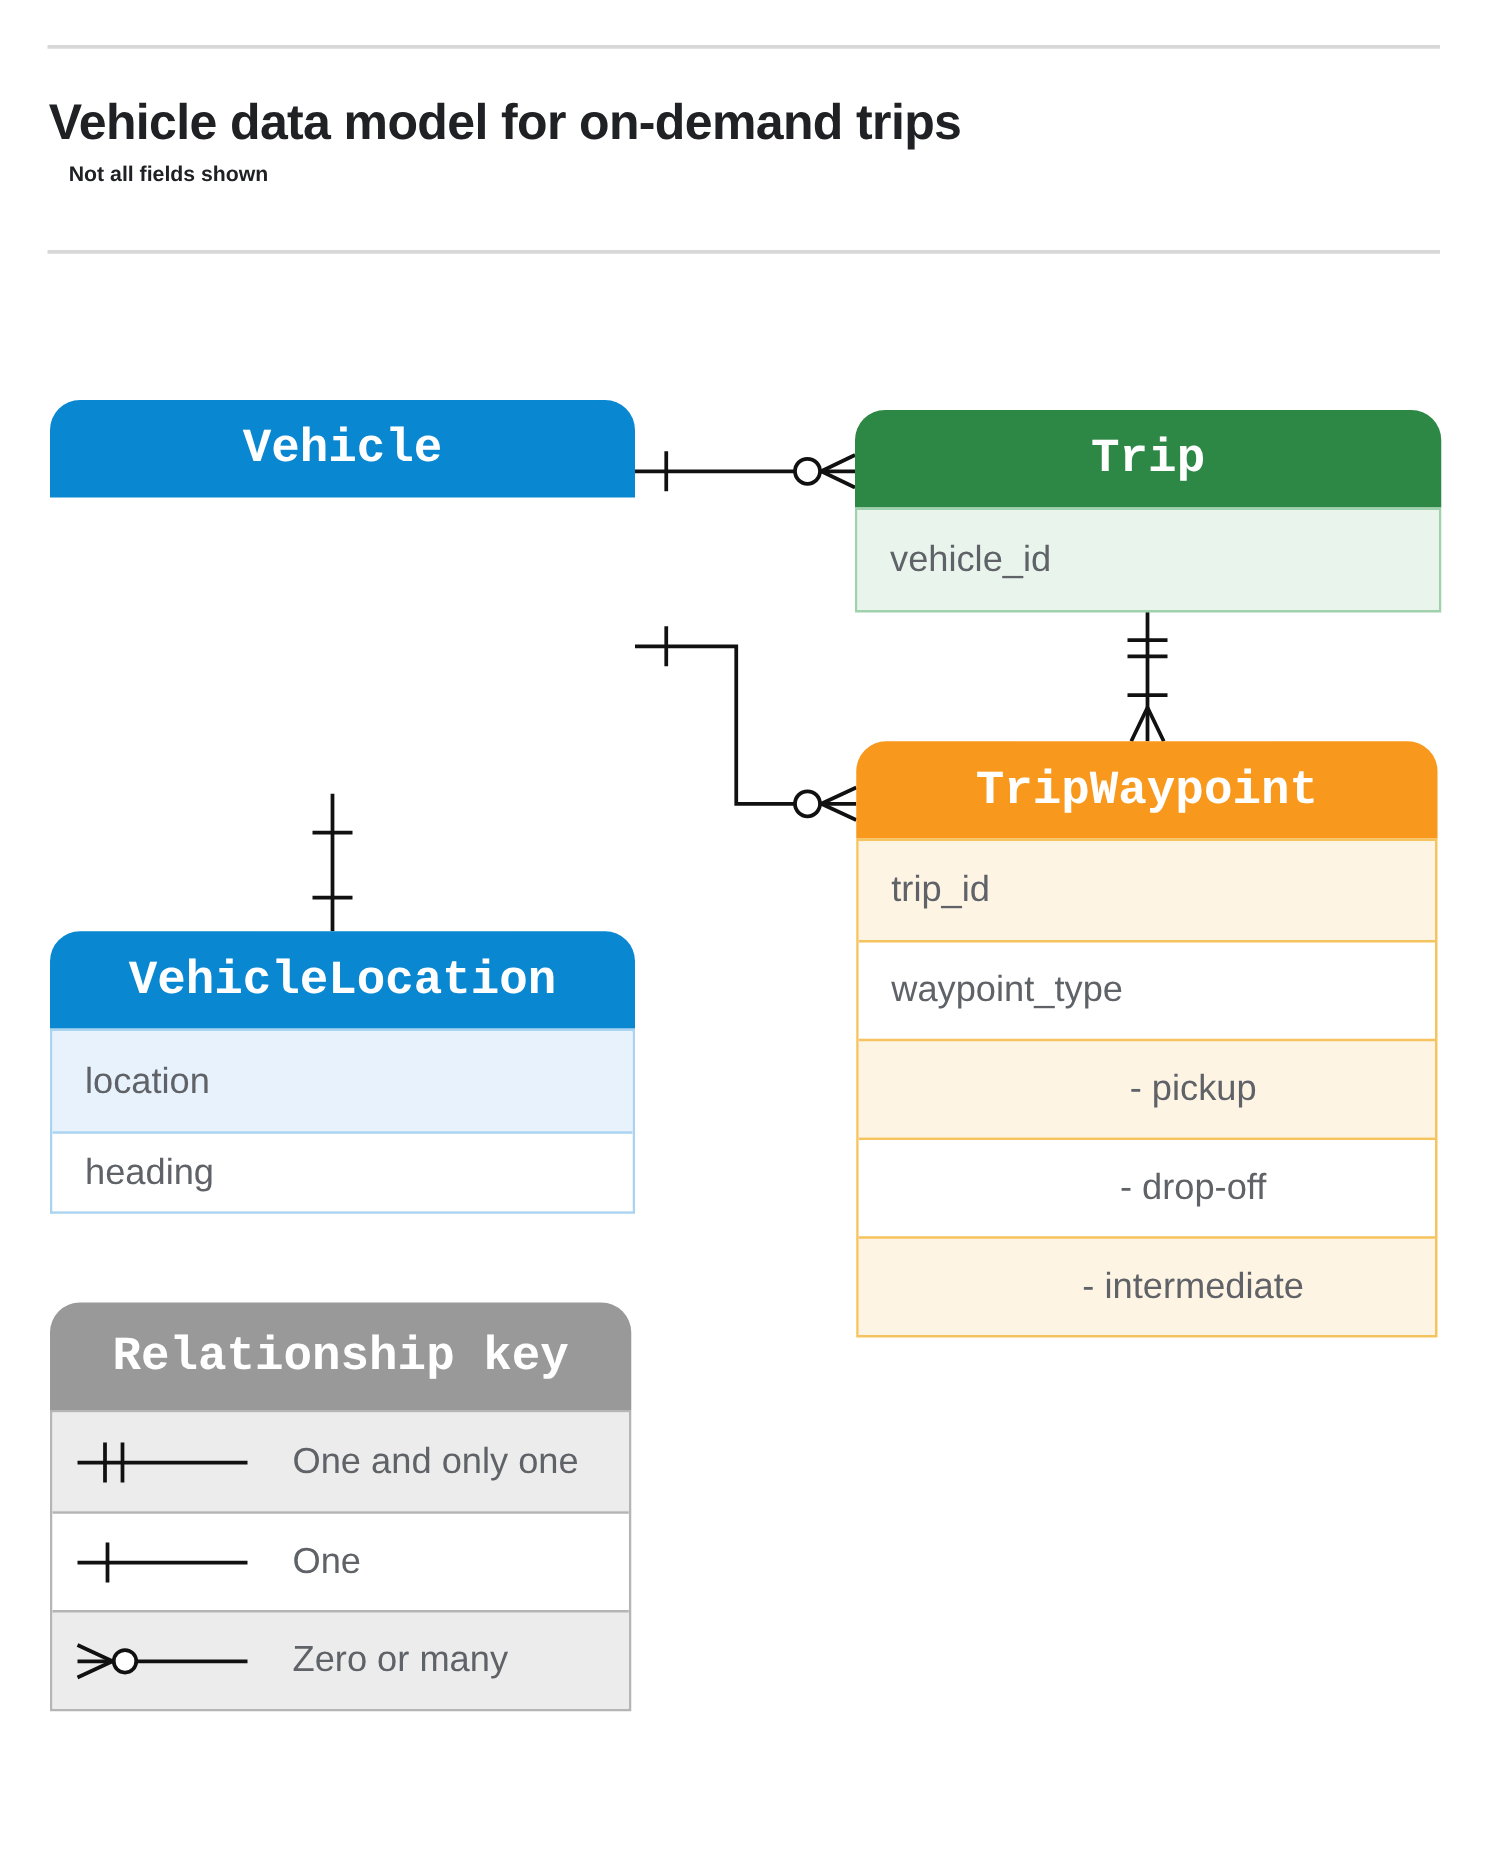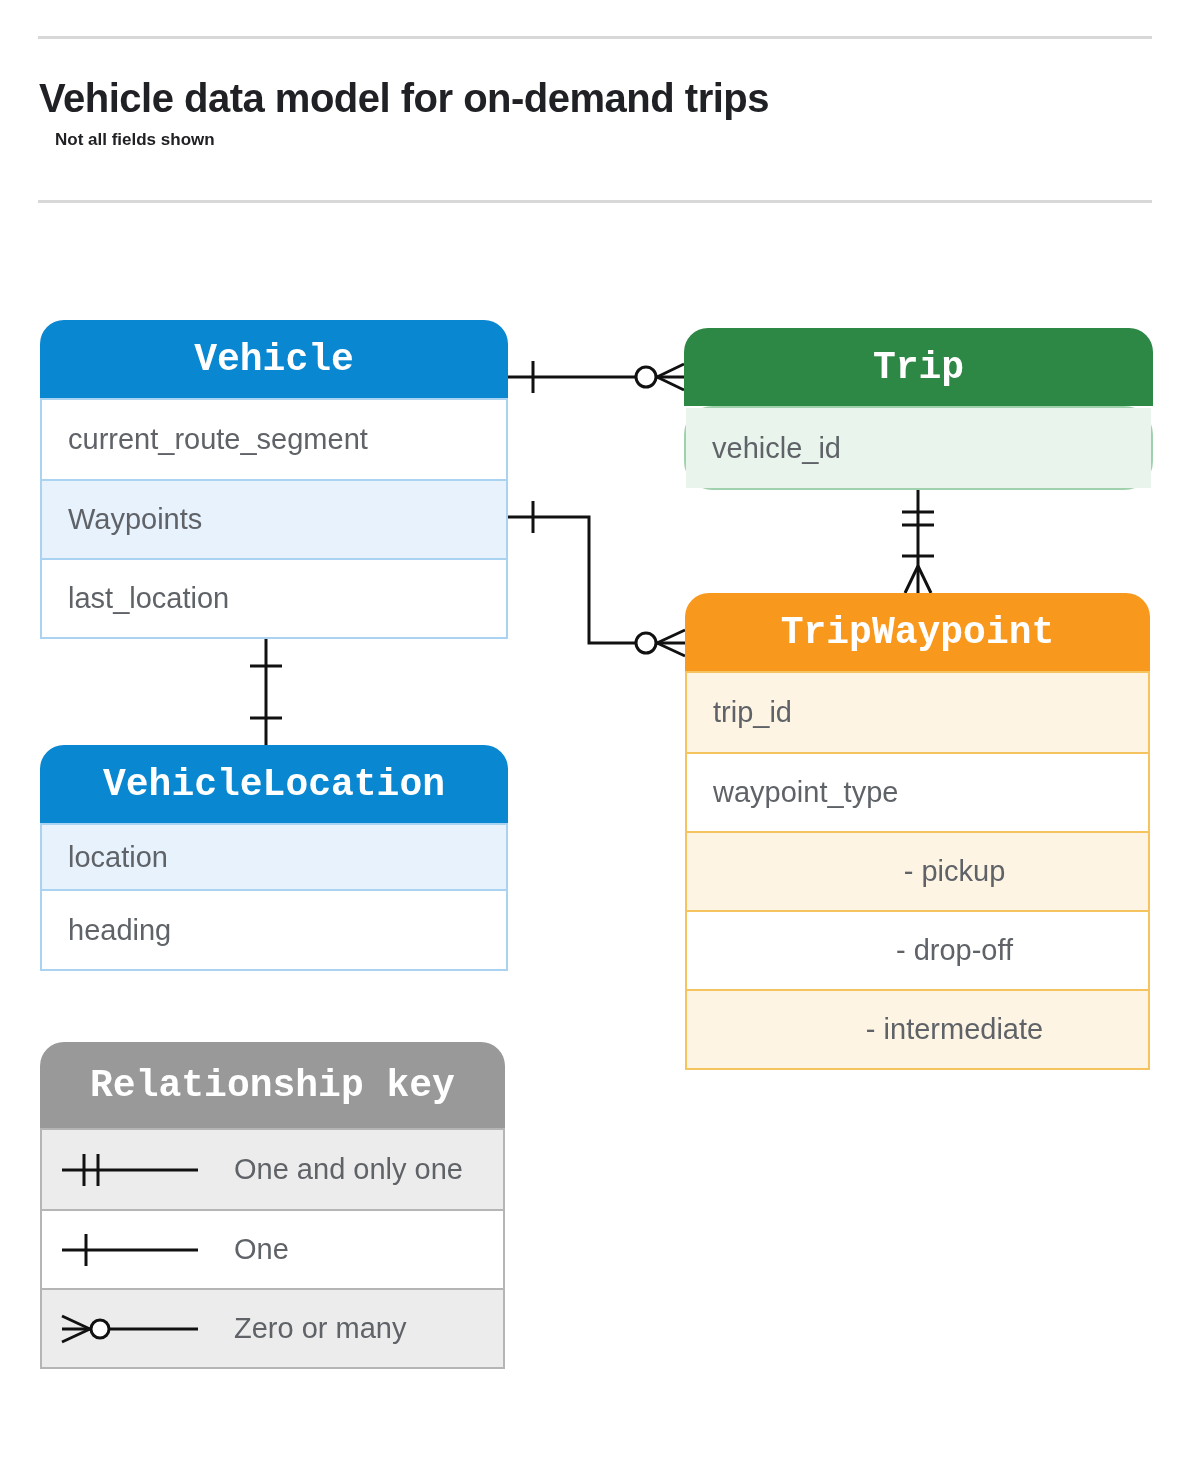--- a/index.html
+++ b/index.html
@@ -25,21 +25,21 @@
         padding-left:26px;font-size:29px;color:var(--field-text);background:#fff;}
   .trow + .trow{border-top-style:solid;border-top-width:2px;}
   .trow.indent{padding-left:74px;justify-content:center;}
 
   .blue  .thead{background:var(--blue);}
   .blue  .tbody{border-color:var(--blue-border);}
   .blue  .trow + .trow{border-top-color:var(--blue-border);}
   .blue  .trow.hl{background:var(--blue-light);}
 
   .green .thead{background:var(--green);}
-  .green .tbody{border-color:var(--green-border);border-radius:29px;}
+  .green .tbody{border-color:var(--green-border);}
   .green .trow.hl{background:var(--green-light);}
 
   .orange .thead{background:var(--orange);}
   .orange .tbody{border-color:var(--orange-border);}
   .orange .trow + .trow{border-top-color:var(--orange-border);}
   .orange .trow.hl{background:var(--orange-light);}
 
   .keytable .thead{background:var(--gray);height:86px;}
   .keytable .tbody{border-color:var(--gray-border);}
   .keytable .trow + .trow{border-top-color:var(--gray-border);}
@@ -85,31 +85,20 @@
     <g>
       <path d="M266 635 V745"></path>
       <path d="M250 666 H282 M250 718 H282"></path>
     </g>
   </svg>
 
   <div class="etable blue" style="left:40px;top:320px;width:468px">
     <div class="thead">
       <span>Vehicle</span>
     </div>
-    <div class="tbody">
-      <div class="trow">
-          <span>current_route_segment</span>
-        </div>
-      <div class="trow hl">
-          <span>Waypoints</span>
-        </div>
-      <div class="trow">
-          <span>last_location</span>
-        </div>
-    </div>
   </div>
 
   <div class="etable green" style="left:684px;top:328px;width:469px">
     <div class="thead">
       <span>Trip</span>
     </div>
     <div class="tbody">
       <div class="trow hl" style="height:80px">
           <span>vehicle_id</span>
         </div>
@@ -137,24 +126,24 @@
           <span>- intermediate</span>
         </div>
     </div>
   </div>
 
   <div class="etable blue" style="left:40px;top:745px;width:468px">
     <div class="thead">
       <span>VehicleLocation</span>
     </div>
     <div class="tbody">
-      <div class="trow hl" style="height:64px">
+      <div class="trow hl" style="height:80px">
           <span>location</span>
         </div>
-      <div class="trow" style="height:80px">
+      <div class="trow" style="height:64px">
           <span>heading</span>
         </div>
     </div>
   </div>
 
   <div class="etable keytable" style="left:40px;top:1042px;width:465px">
     <div class="thead">
       <span>Relationship key</span>
     </div>
     <div class="tbody">

